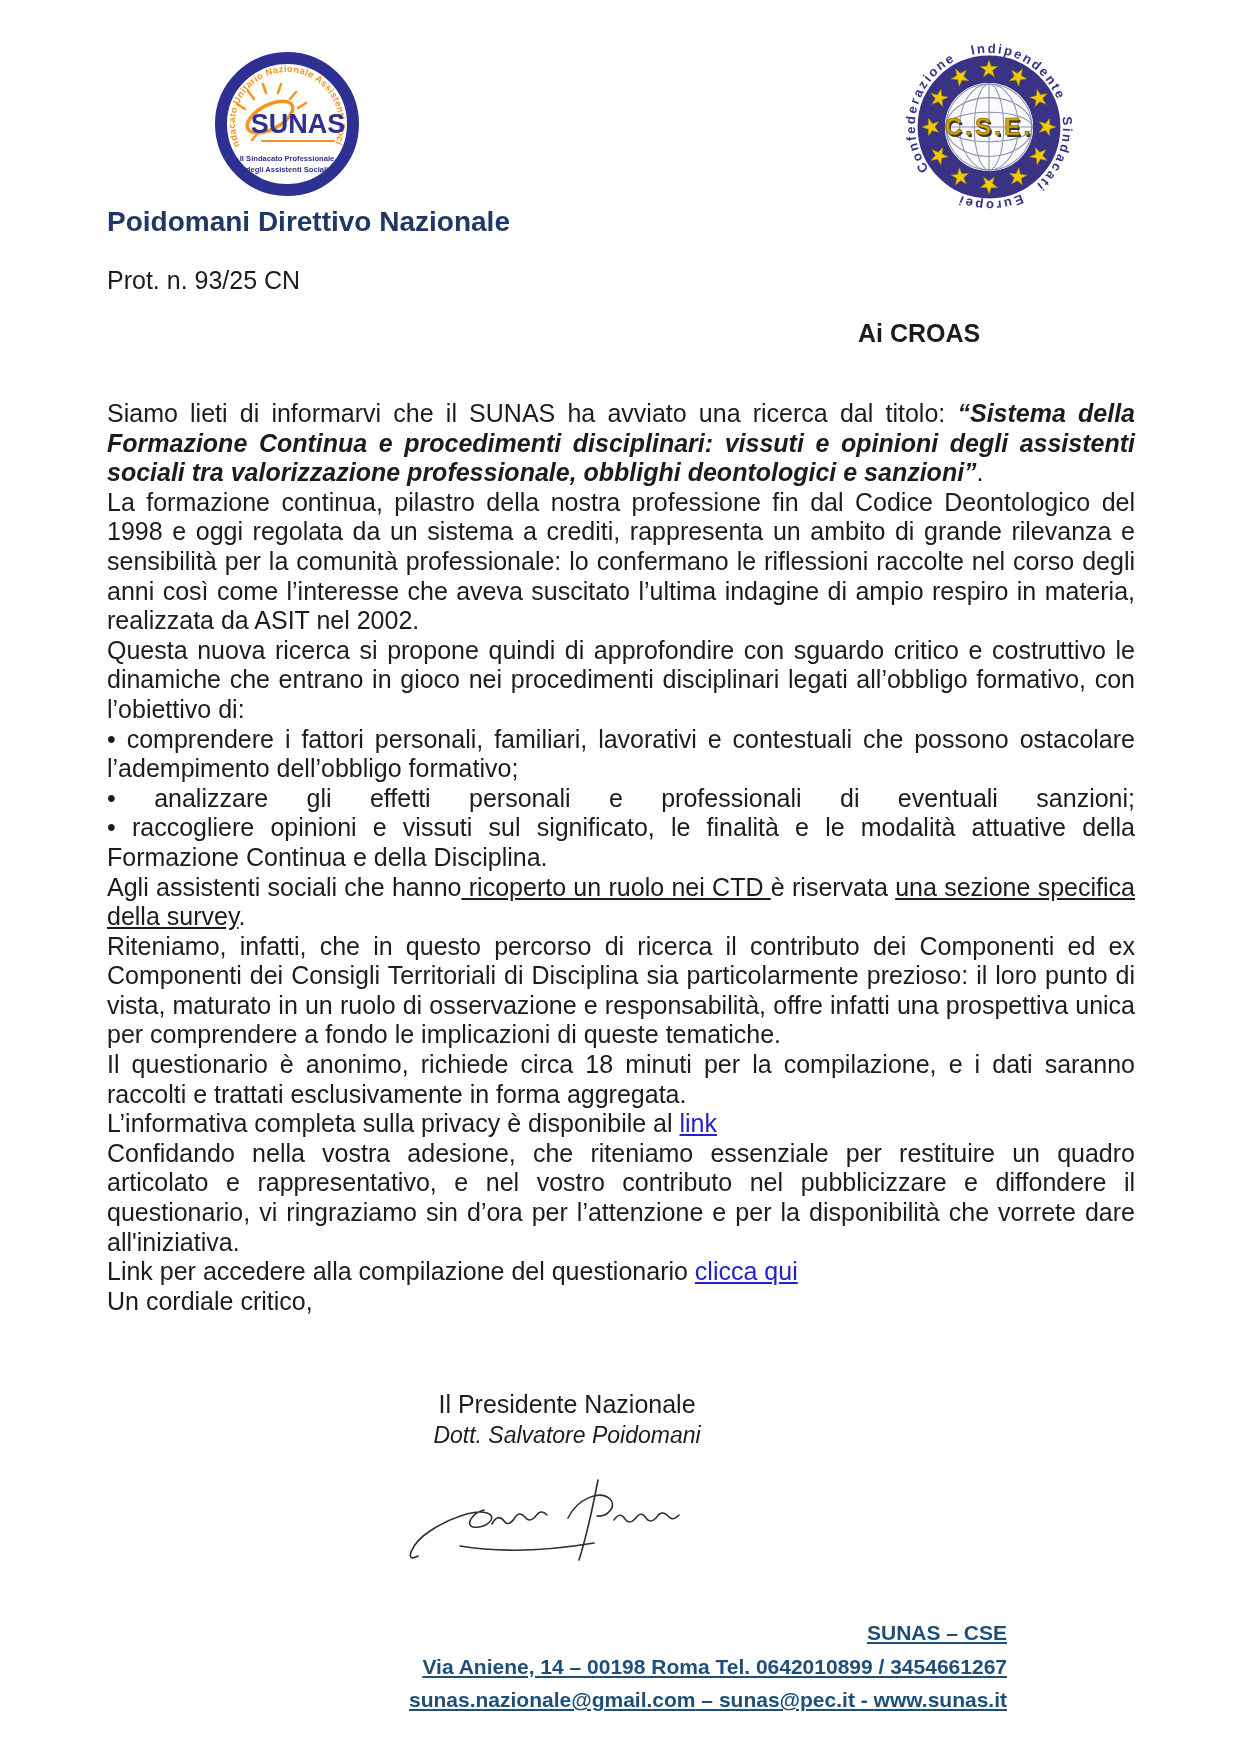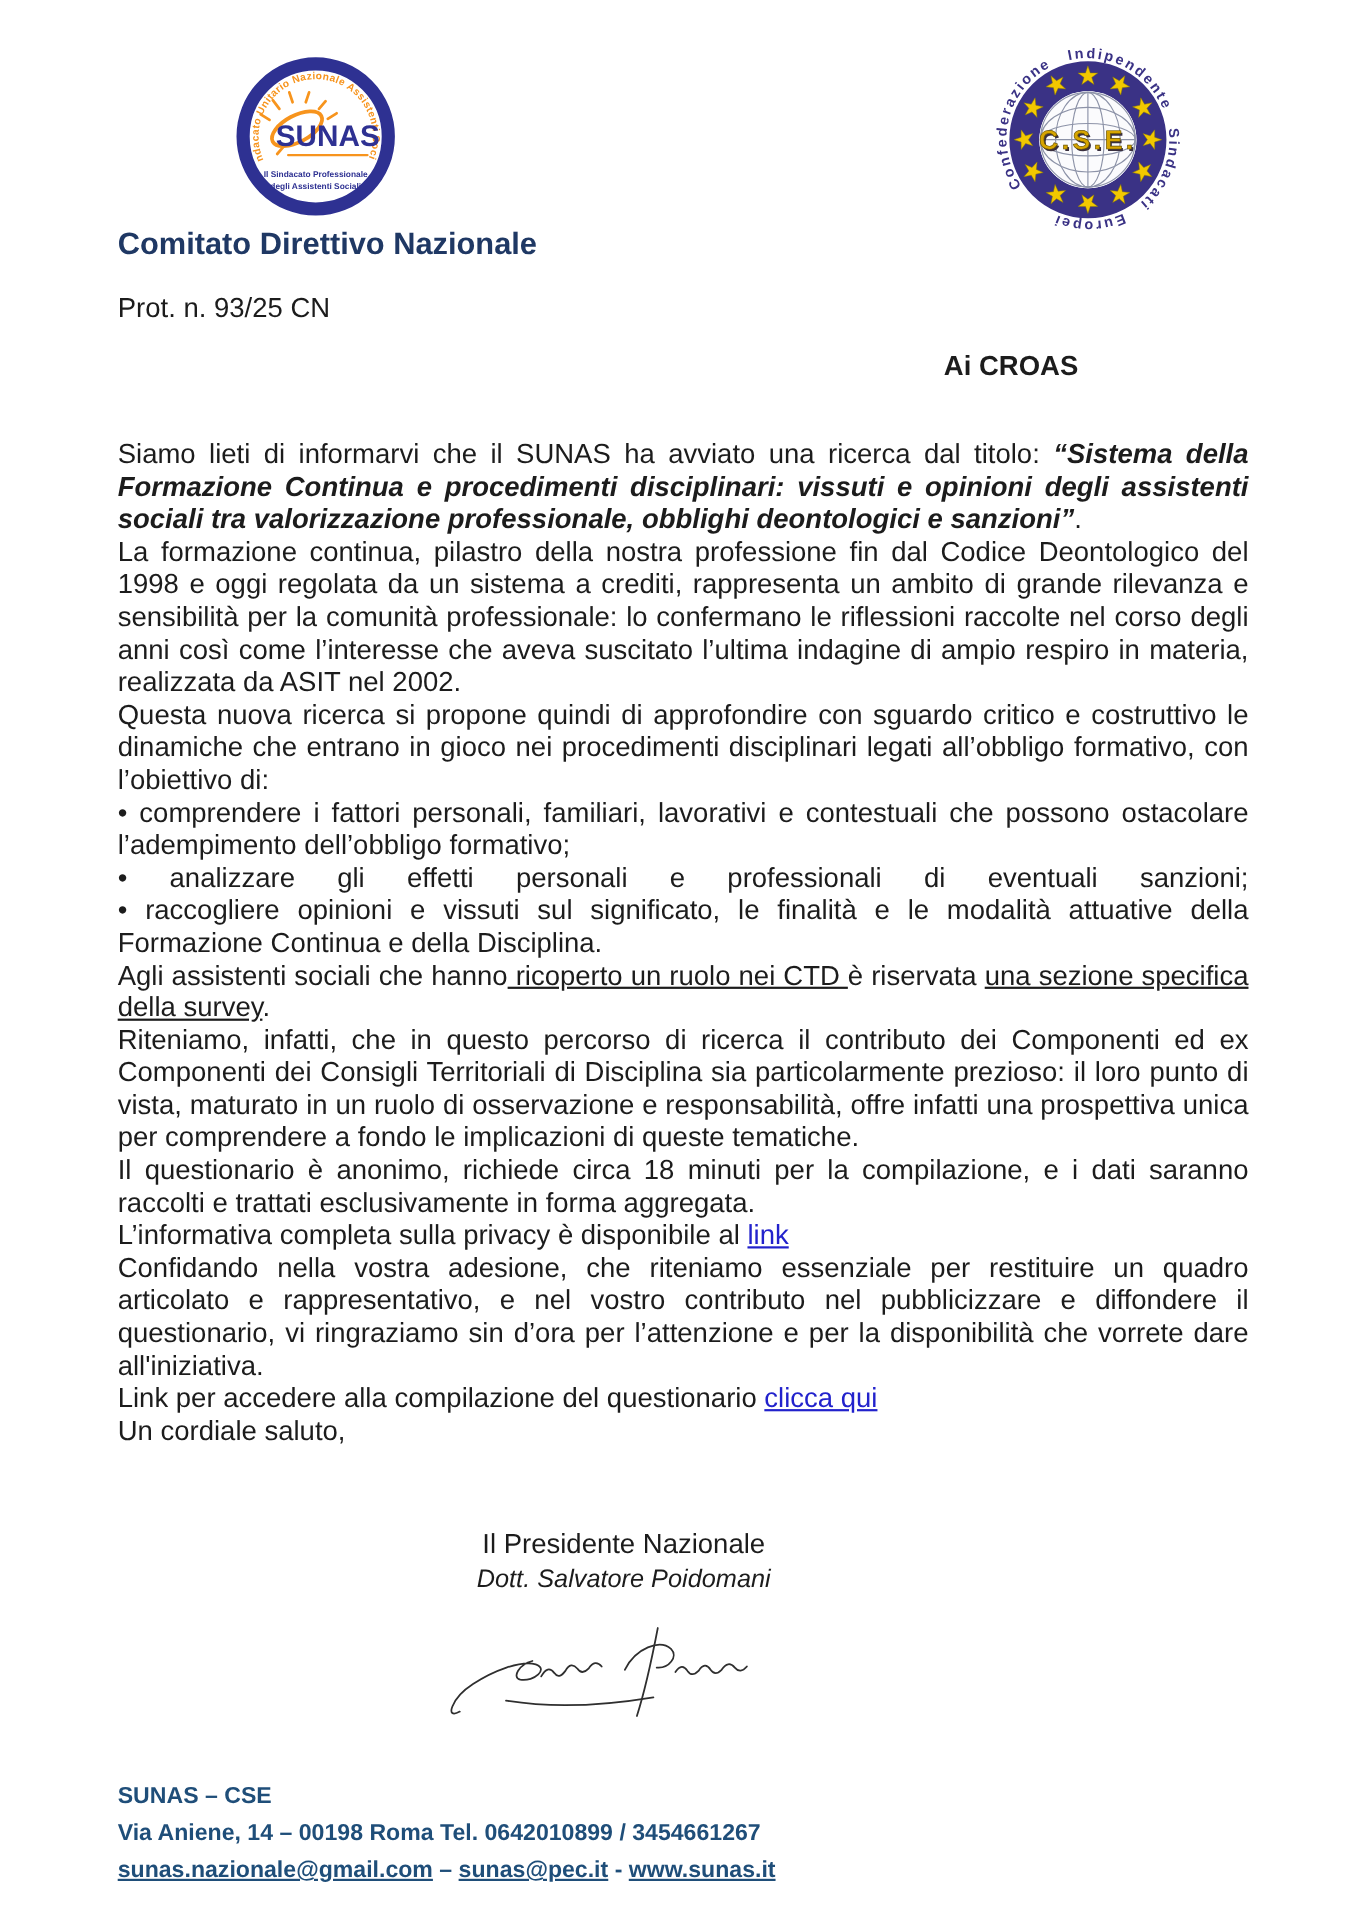--- a/index.html
+++ b/index.html
@@ -30,22 +30,22 @@
 
   
   .center-col { position:absolute; left:117px; width:900px; text-align:center; }
   .president-role { top:1390px; font-size:25px; line-height:29.6px; }
   .president-name { top:1421px; font-size:23px; line-height:29.6px; font-style:italic; }
   .signature-wrap { top:1458px; height:120px; }
   .signature-wrap svg { display:inline-block; }
 
   
   .letter-footer {
-    position:absolute; left:107px; width:900px; top:1616px; text-align:left;
-    color:var(--footer-blue,#1F4E79); font-weight:bold; font-size:21px; line-height:33.5px;
+    position:absolute; left:107px; width:900px; top:1616px; text-align:right;
+    color:var(--footer-blue,#1F4E79); font-weight:bold; font-size:21px; line-height:33.5px;text-decoration:underline;
   }
   .letter-footer .flink { text-decoration:underline; color:var(--footer-blue,#1F4E79); cursor:pointer; }
 
   
   .sunas-ring   { fill:#ffffff; stroke:var(--sunas-navy,#2E3192); stroke-width:12; }
   .sunas-arc-text { fill:var(--sunas-orange,#F7941D); font-weight:bold; font-size:9.3px; letter-spacing:0.4px; }
   .sunas-word   { fill:var(--sunas-navy,#2E3192); font-weight:bold; font-size:27px; }
   .sunas-sub    { fill:var(--sunas-navy,#2E3192); font-weight:bold; font-size:7.6px; }
   .sunas-orange-stroke { stroke:var(--sunas-orange,#F7941D); fill:none; stroke-linecap:round; }
 
@@ -110,40 +110,40 @@
       <ellipse class="globe-line" cx="80" cy="80" rx="28" ry="41"></ellipse>
       <ellipse class="globe-line" cx="80" cy="80" rx="41" ry="14"></ellipse>
       <ellipse class="globe-line" cx="80" cy="80" rx="41" ry="28"></ellipse>
       <line class="globe-line" x1="39" y1="80" x2="121" y2="80"></line>
       <line class="globe-line" x1="80" y1="39" x2="80" y2="121"></line>
     </g>
     <text class="cse-acronym cse-acronym-shadow" x="81.5" y="89.5" text-anchor="middle">C.S.E.</text>
     <text class="cse-acronym cse-acronym-gold" x="80" y="88" text-anchor="middle">C.S.E.</text>
   </svg>
 
-  <div class="committee-title">Comitato Direttivo Nazionale</div>
+  <div class="committee-title">Poidomani Direttivo Nazionale</div>
 
   <div class="protocol">Prot. n. 93/25 CN</div>
 
   <div class="recipient">Ai CROAS</div>
 
   <div class="letter-body">
     <p><span>Siamo lieti di informarvi che il SUNAS ha avviato una ricerca dal titolo: </span><span class="bi">“Sistema della Formazione Continua e procedimenti disciplinari: vissuti e opinioni degli assistenti sociali tra valorizzazione professionale, obblighi deontologici e sanzioni”</span><span>.</span></p>
     <p>La formazione continua, pilastro della nostra professione fin dal Codice Deontologico del 1998 e oggi regolata da un sistema a crediti, rappresenta un ambito di grande rilevanza e sensibilità per la comunità professionale: lo confermano le riflessioni raccolte nel corso degli anni così come l’interesse che aveva suscitato l’ultima indagine di ampio respiro in materia, realizzata da ASIT nel 2002.</p>
     <p>Questa nuova ricerca si propone quindi di approfondire con sguardo critico e costruttivo le dinamiche che entrano in gioco nei procedimenti disciplinari legati all’obbligo formativo, con l’obiettivo di:</p>
     <p>• comprendere i fattori personali, familiari, lavorativi e contestuali che possono ostacolare l’adempimento dell’obbligo formativo;</p>
     <p class="force-just">• analizzare gli effetti personali e professionali di eventuali sanzioni;</p>
     <p>• raccogliere opinioni e vissuti sul significato, le finalità e le modalità attuative della Formazione Continua e della Disciplina.</p>
     <p><span>Agli assistenti sociali che hanno</span><span class="ul"> ricoperto un ruolo nei CTD </span><span>è riservata </span><span class="ul">una sezione specifica della survey</span><span>.</span></p>
     <p>Riteniamo, infatti, che in questo percorso di ricerca il contributo dei Componenti ed ex Componenti dei Consigli Territoriali di Disciplina sia particolarmente prezioso: il loro punto di vista, maturato in un ruolo di osservazione e responsabilità, offre infatti una prospettiva unica per comprendere a fondo le implicazioni di queste tematiche.</p>
     <p>Il questionario è anonimo, richiede circa 18 minuti per la compilazione, e i dati saranno raccolti e trattati esclusivamente in forma aggregata.</p>
     <p><span>L’informativa completa sulla privacy è disponibile al </span><a class="link">link</a></p>
     <p>Confidando nella vostra adesione, che riteniamo essenziale per restituire un quadro articolato e rappresentativo, e nel vostro contributo nel pubblicizzare e diffondere il questionario, vi ringraziamo sin d’ora per l’attenzione e per la disponibilità che vorrete dare all'iniziativa.</p>
     <p><span>Link per accedere alla compilazione del questionario </span><a class="link">clicca qui</a></p>
-    <p>Un cordiale saluto,</p>
+    <p>Un cordiale critico,</p>
   </div>
 
   <div class="center-col president-role">Il Presidente Nazionale</div>
   <div class="center-col president-name">Dott. Salvatore Poidomani</div>
 
   <div class="center-col signature-wrap">
     <svg width="330" height="115" viewBox="0 0 330 115">
       <path class="sig-stroke" d="M16,98 C2,106 8,86 28,73 C46,61 72,51 85,55 C97,59 84,71 71,69 C63,67 70,55 82,52"></path>
       <path class="sig-stroke" d="M90,66 q6,-11 12,-3 q4,6 10,-2 q5,-9 11,-2 q4,6 10,0 q6,-9 12,-2"></path>
       <path class="sig-stroke" d="M196,22 C191,48 184,80 177,102"></path>

